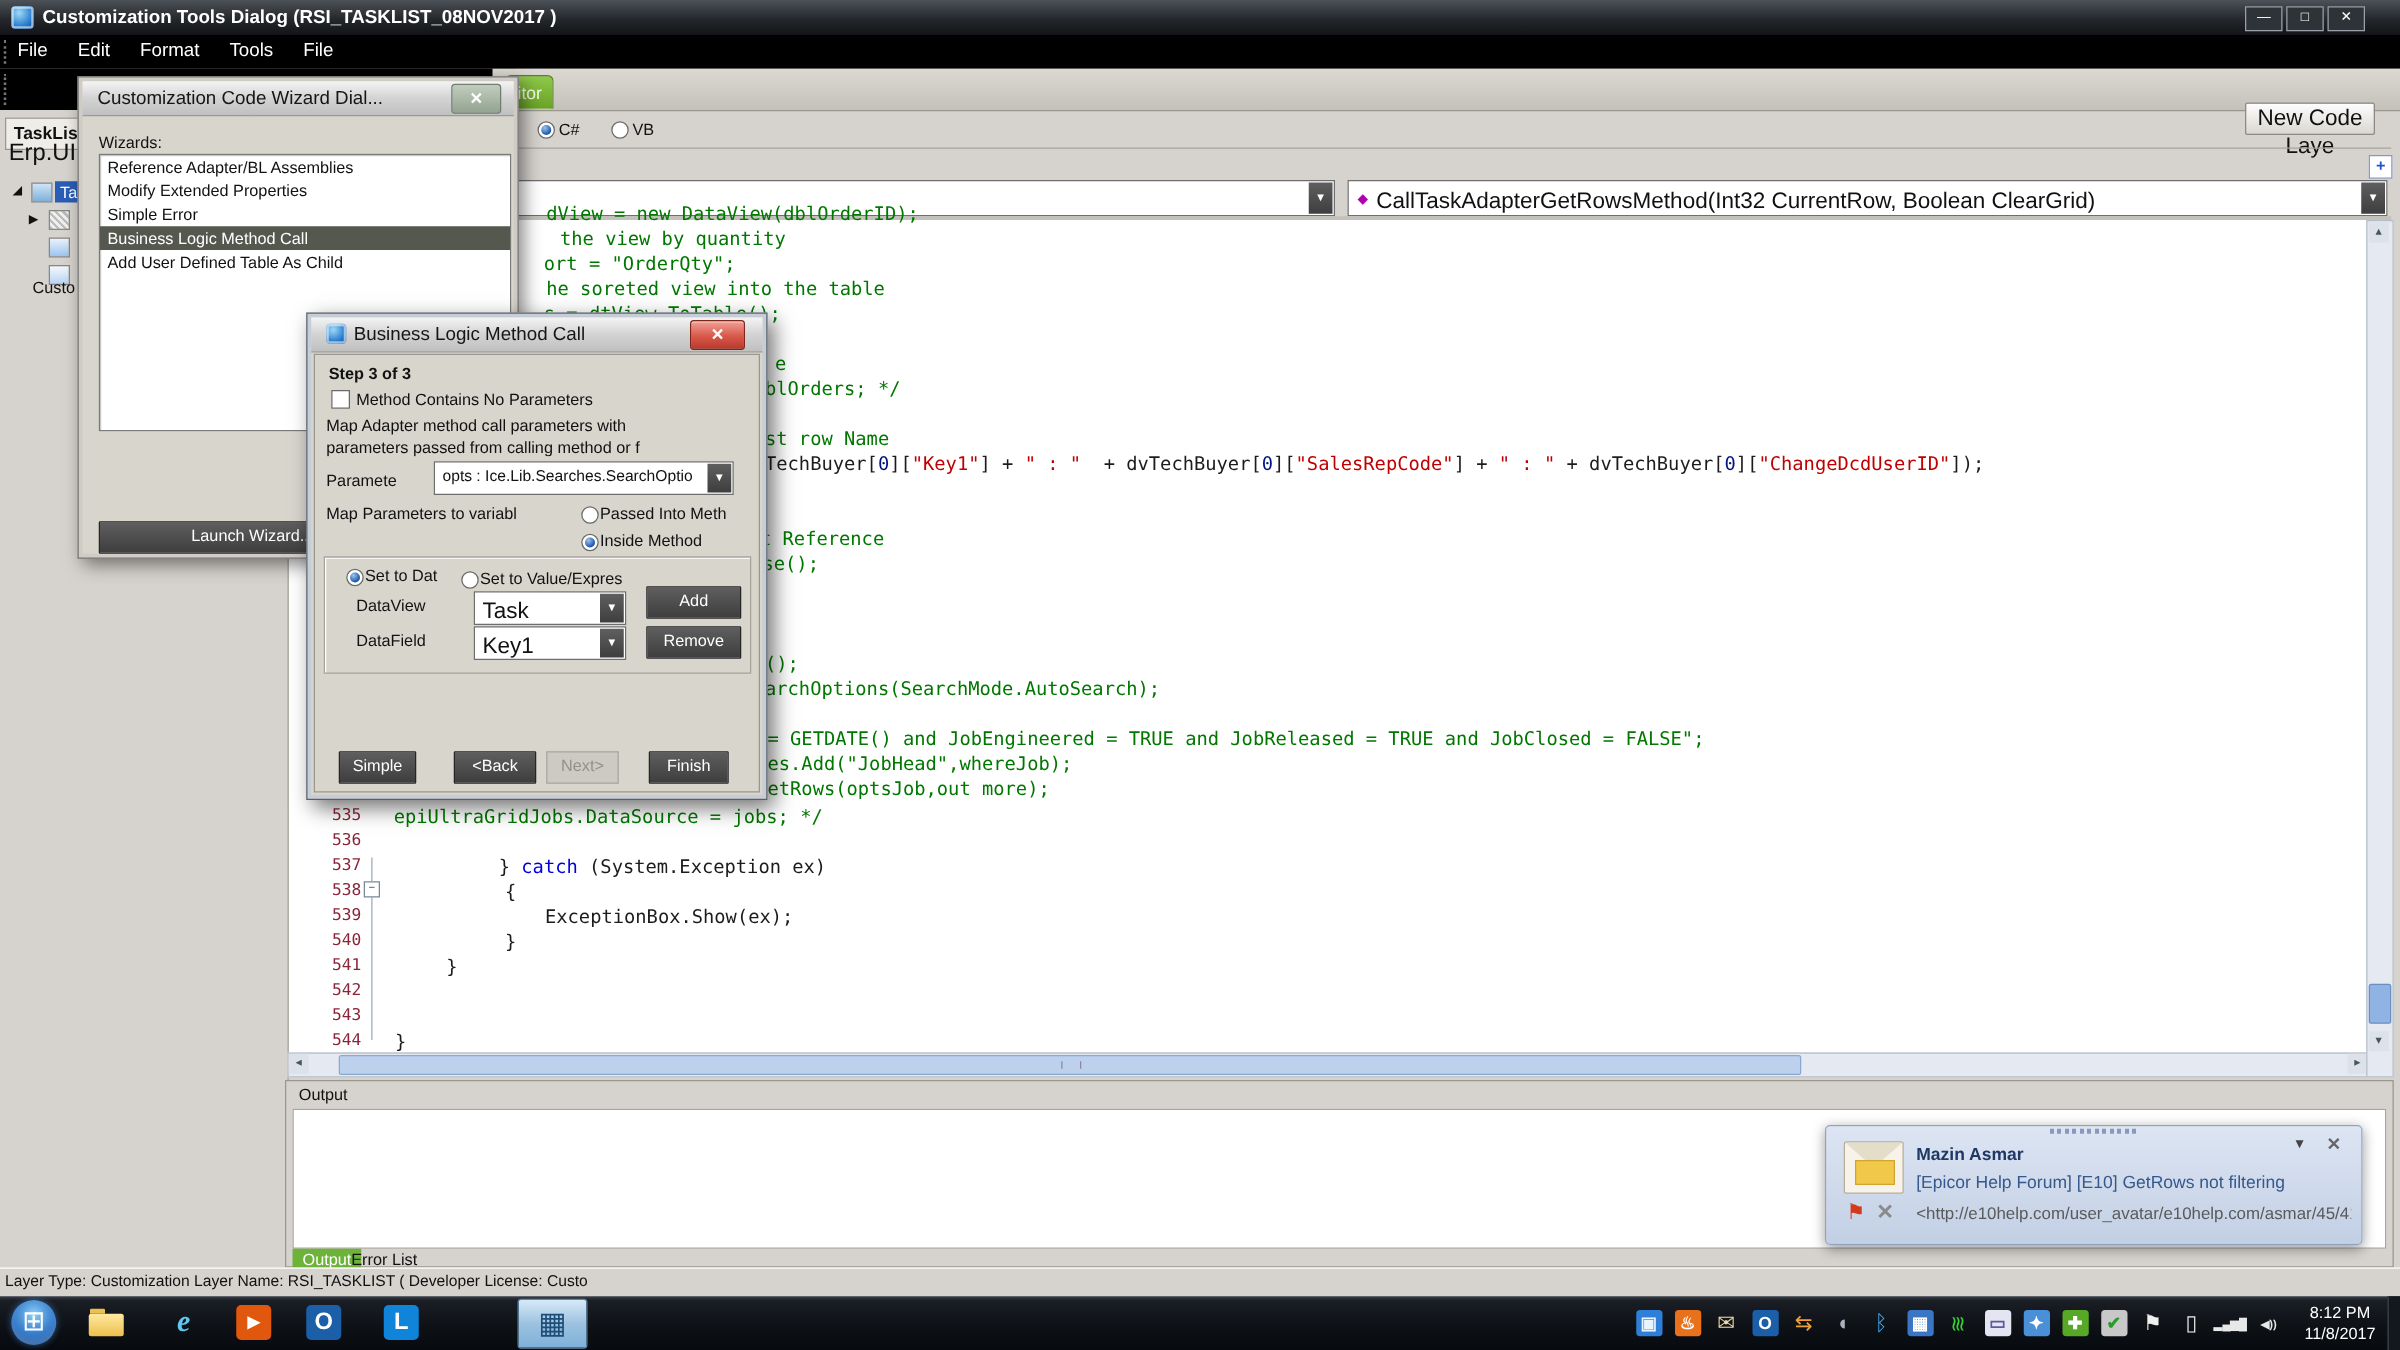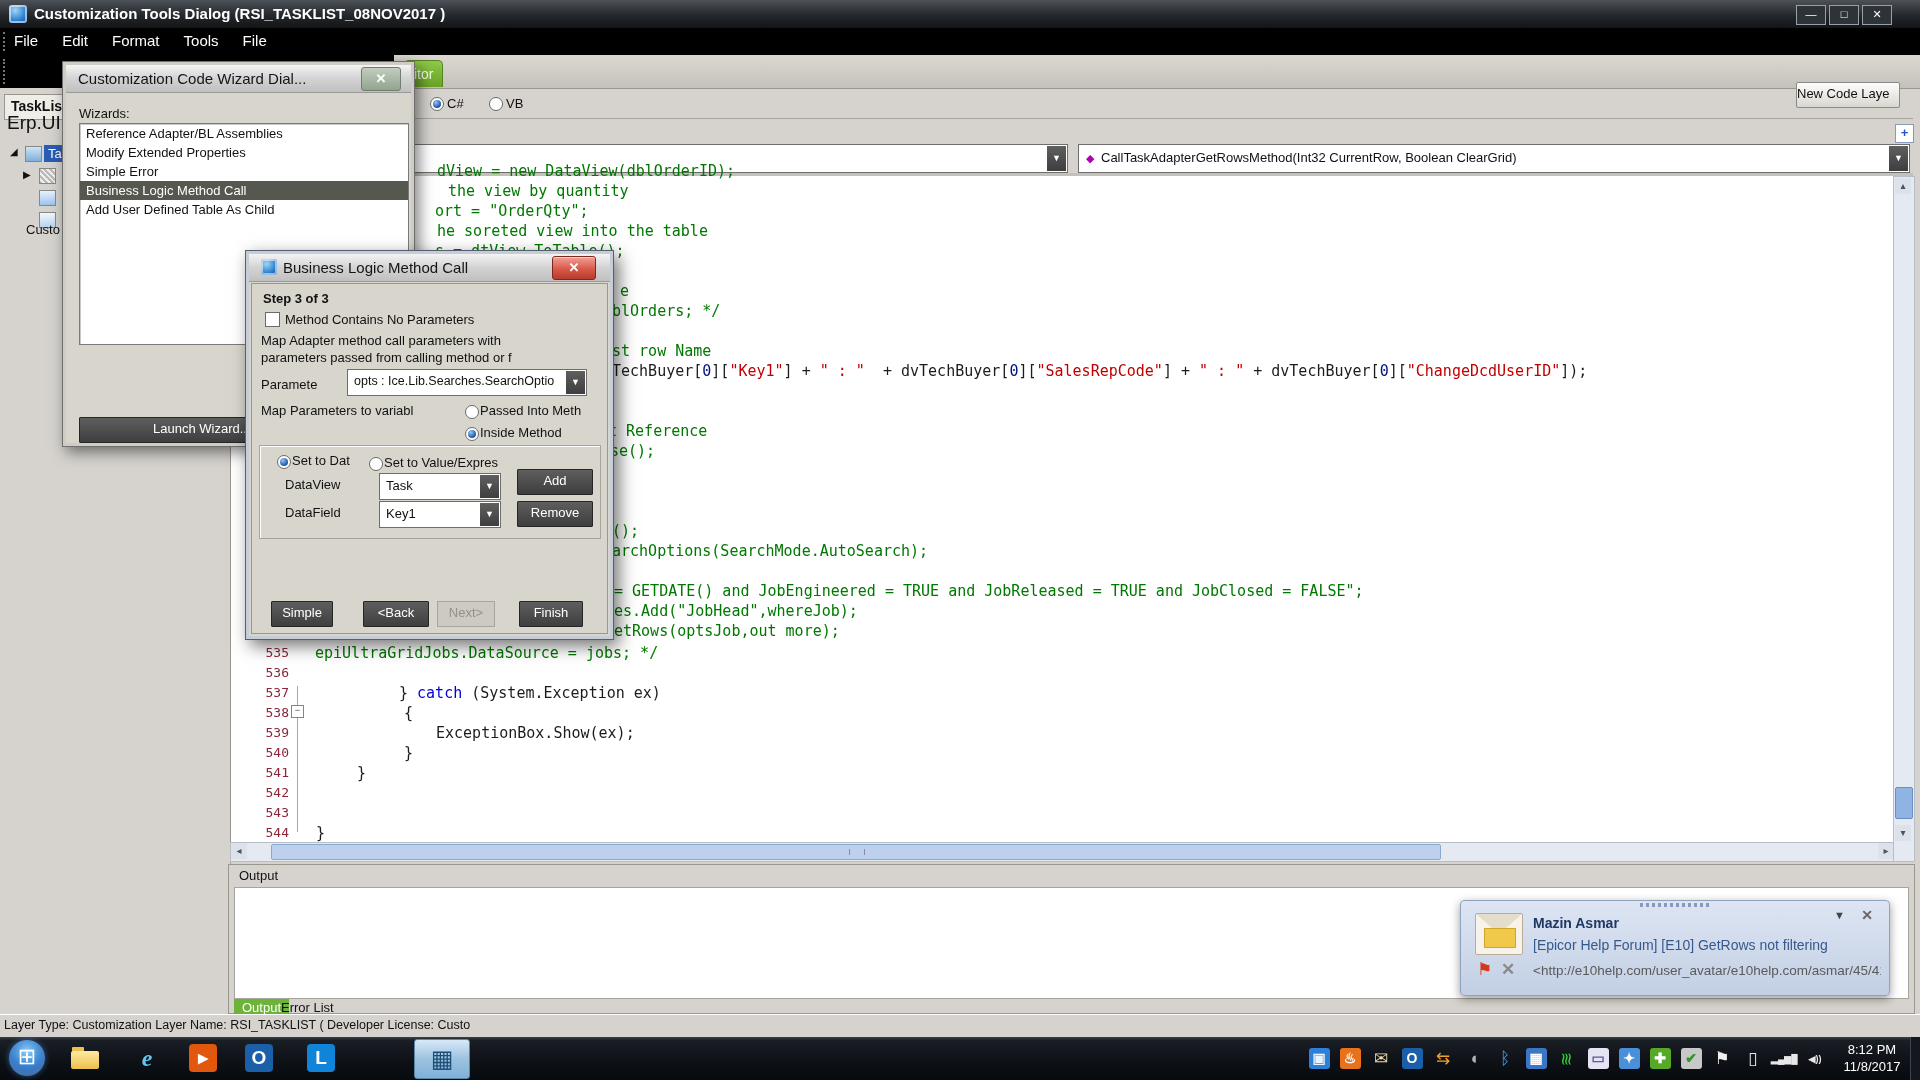--- a/index.html
+++ b/index.html
@@ -14,34 +14,34 @@
   .winbtn{position:absolute;top:5px;width:28px;height:18px;background:#2e3338;border:1px solid #9aa0a8;
           color:#fff;font-size:11px;text-align:center;line-height:17px}
   .menubar{left:0;top:28px;width:1920px;height:27px;background:#000;color:#fff}
   .menubar .grip,.toolstrip .grip{position:absolute;left:3px;top:4px;bottom:4px;border-left:2px dotted #777}
   .menu-item{display:inline-block;padding:4px 10px;font-size:15px;margin-left:4px}
   .toolstrip{left:0;top:55px;width:413px;height:33px;background:#000}
   .tabstrip{left:394px;top:55px;width:1526px;height:33px;background:linear-gradient(#dcd9d2,#c4c1ba);border-bottom:1px solid #9a978f}
   .gtab{position:absolute;left:10px;top:5px;height:26px;padding:0 9px;background:linear-gradient(#8fc94a,#69a325);
         color:#f6ffe6;border-radius:5px 5px 0 0;font-size:14px;line-height:26px;border:1px solid #55831c;border-bottom:none}
   .ncl-btn{left:1796px;top:82px;width:102px;height:24px;background:linear-gradient(#fdfdfd,#dad7d0);
-           border:1px solid #8a8a8a;border-radius:2px;text-align:left;line-height:22px;font-size:13px}
+           border:1px solid #8a8a8a;border-radius:2px;text-align:center;line-height:22px;font-size:18px}
   .savico{position:absolute;left:11px;top:60px;width:17px;height:17px;background:linear-gradient(#4f7fe0,#1c3f9e);
           border-radius:2px;box-shadow:inset 0 -6px 0 #dfe8ff}
   .cutico{position:absolute;left:38px;top:58px;color:#d8d8d8;font-size:16px}
   
   .panel-left{left:0;top:88px;width:230px;height:926px;background:#d6d3ce;border-right:1px solid #a8a59e}
   .pl-hdr{position:absolute;left:4px;top:6px;width:66px;height:24px;background:#efede8;border:1px solid #9a978f;
           font-weight:bold;font-size:14px;line-height:22px;padding-left:6px;white-space:nowrap;overflow:hidden}
   .pl-sub{position:absolute;left:7px;top:24px;font-size:19px;white-space:nowrap}
   .tree-sel{position:absolute;left:44px;top:57px;height:17px;padding:0 4px;background:#2a5db5;color:#fff;font-size:13px;line-height:17px}
   .ticon{position:absolute;width:15px;height:14px;border:1px solid #888}
   
   .combo{position:absolute;height:27px;background:#fff;border:1px solid #6e6e6e}
-  .combo .txt{position:absolute;left:6px;top:5px;right:24px;font-size:13px;white-space:nowrap;overflow:hidden}
+  .combo .txt{position:absolute;left:6px;top:5px;right:24px;font-size:18px;white-space:nowrap;overflow:hidden}
   .combo .arr{position:absolute;right:1px;top:1px;bottom:1px;width:19px;background:linear-gradient(#5f5f5f,#3e3e3e);
               color:#fff;font-size:9px;text-align:center;line-height:24px}
   .mico{position:absolute;left:7px;top:7px;font-size:11px;color:#b000b0}
   .editor{left:230px;top:176px;width:1663px;height:666px;background:#fff;border-left:1px solid #9a978f}
   .gutline{position:absolute;left:297px;top:686px;width:1px;height:146px;background:#9ab}
   .foldbox{position:absolute;left:291px;top:705px;width:11px;height:11px;background:#fff;border:1px solid #789;
            font-size:9px;line-height:9px;text-align:center;color:#345}
   .gut-num{position:absolute;left:0;width:34px;text-align:right;color:#8b2438;
            font-family:"DejaVu Sans Mono",monospace;font-size:13px;line-height:20px}
   .code-line{position:absolute;font-family:"DejaVu Sans Mono",monospace;font-size:15px;font-weight:normal;

